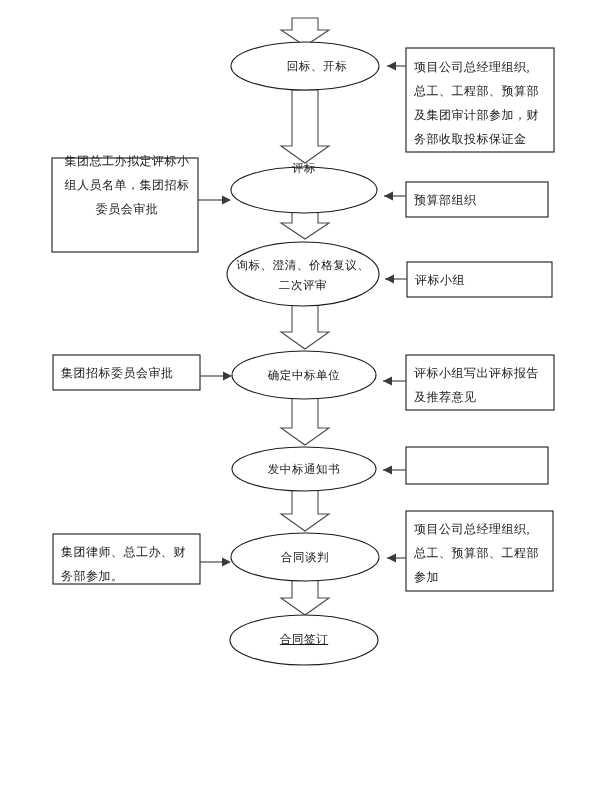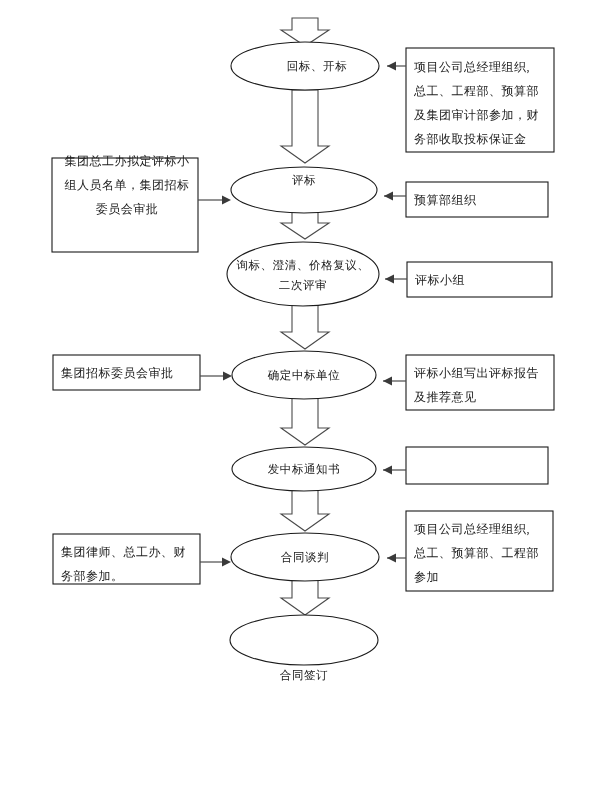--- a/index.html
+++ b/index.html
@@ -145,27 +145,27 @@
       <polygon class="conn-head" points="232,376 223,371.5 223,380.5"></polygon>
     </g>
     <g>
       <line class="conn-line" x1="200" y1="562" x2="228" y2="562"></line>
       <polygon class="conn-head" points="231,562 222,557.5 222,566.5"></polygon>
     </g>
 
   </svg>
 
   <div class="node-label" style="left:231px; top:56px; width:148px;padding-left:12px;">回标、开标</div>
-  <div class="node-label" style="left:231px; top:170px; width:146px;">评标</div>
+  <div class="node-label" style="left:231px; top:158px; width:146px;">评标</div>
   <div class="node-label" style="left:227px; top:255px; width:152px;">询标、澄清、价格复议、
 二次评审</div>
   <div class="node-label" style="left:232px; top:365px; width:144px;">确定中标单位</div>
   <div class="node-label" style="left:232px; top:459px; width:144px;text-align:center;">发中标通知书</div>
   <div class="node-label" style="left:231px; top:547px; width:148px;">合同谈判</div>
-  <div class="node-label" style="left:230px; top:665px; width:148px;">合同签订</div>
+  <div class="node-label" style="left:230px; top:629px; width:148px;text-decoration:underline;">合同签订</div>
 
   <div class="box-text" style="left:414px; top:55px; width:136px;">项目公司总经理组织,
 总工、工程部、预算部
 及集团审计部参加，财
 务部收取投标保证金</div>
   <div class="box-text" style="left:414px; top:188px; width:128px;">预算部组织</div>
   <div class="box-text" style="left:415px; top:268px; width:130px;">评标小组</div>
   <div class="box-text" style="left:414px; top:361px; width:136px;">评标小组写出评标报告
 及推荐意见</div>
   <div class="box-text" style="left:414px; top:517px; width:136px;">项目公司总经理组织,

